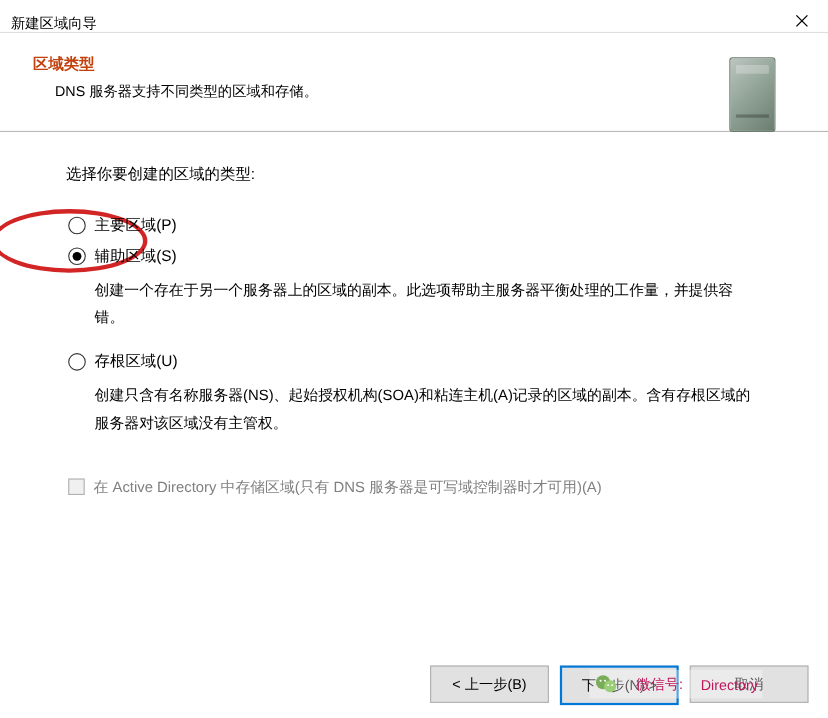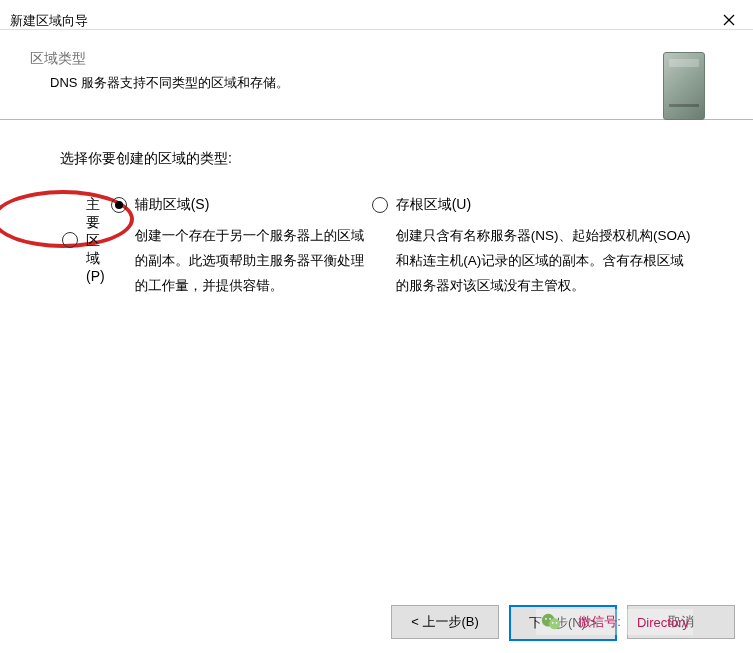--- a/index.html
+++ b/index.html
@@ -36,23 +36,23 @@
       cursor: default;
     }
     .header-area {
       background: #fff;
       padding: 20px 30px 15px 30px;
       border-bottom: 1px solid #b8b8b8;
       position: relative;
       min-height: 90px;
     }
     .header-title {
-      font-weight: normal;
+      font-weight: bold;
       font-size: 14px;
-      color: #737373;
+      color: #c2410c;
     }
     .header-subtitle {
       font-size: 13px;
       color: #000;
       margin-top: 6px;
       padding-left: 20px;
     }
     .server-icon {
       position: absolute;
       right: 48px;
@@ -86,20 +86,21 @@
     .content-area {
       padding: 30px 60px 10px 60px;
       position: relative;
     }
     .prompt {
       font-size: 14px;
       margin-bottom: 22px;
     }
     .options {
       display: flex;
+      flex-direction: column;
       gap: 4px;
     }
     .option {
       padding-left: 2px;
       position: relative;
     }
     .radio-row {
       display: flex;
       align-items: center;
       gap: 8px;
@@ -238,20 +239,24 @@
 
     <div class="option">
       <div class="radio-row">
         <span class="radio"></span>
         <span>存根区域(U)</span>
       </div>
       <div class="option-desc">创建只含有名称服务器(NS)、起始授权机构(SOA)和粘连主机(A)记录的区域的副本。含有存根区域的服务器对该区域没有主管权。</div>
     </div>
   </div>
 
+  <div class="checkbox-row">
+    <span class="checkbox"></span>
+    <span>在 Active Directory 中存储区域(只有 DNS 服务器是可写域控制器时才可用)(A)</span>
+  </div>
 </div>
 
 <div class="button-bar">
   <div class="wiz-button">
     <span>&lt; 上一步(B)</span>
   </div>
   <div class="wiz-button primary">
     <span>下一步(N) &gt;</span>
   </div>
   <div class="wiz-button">

